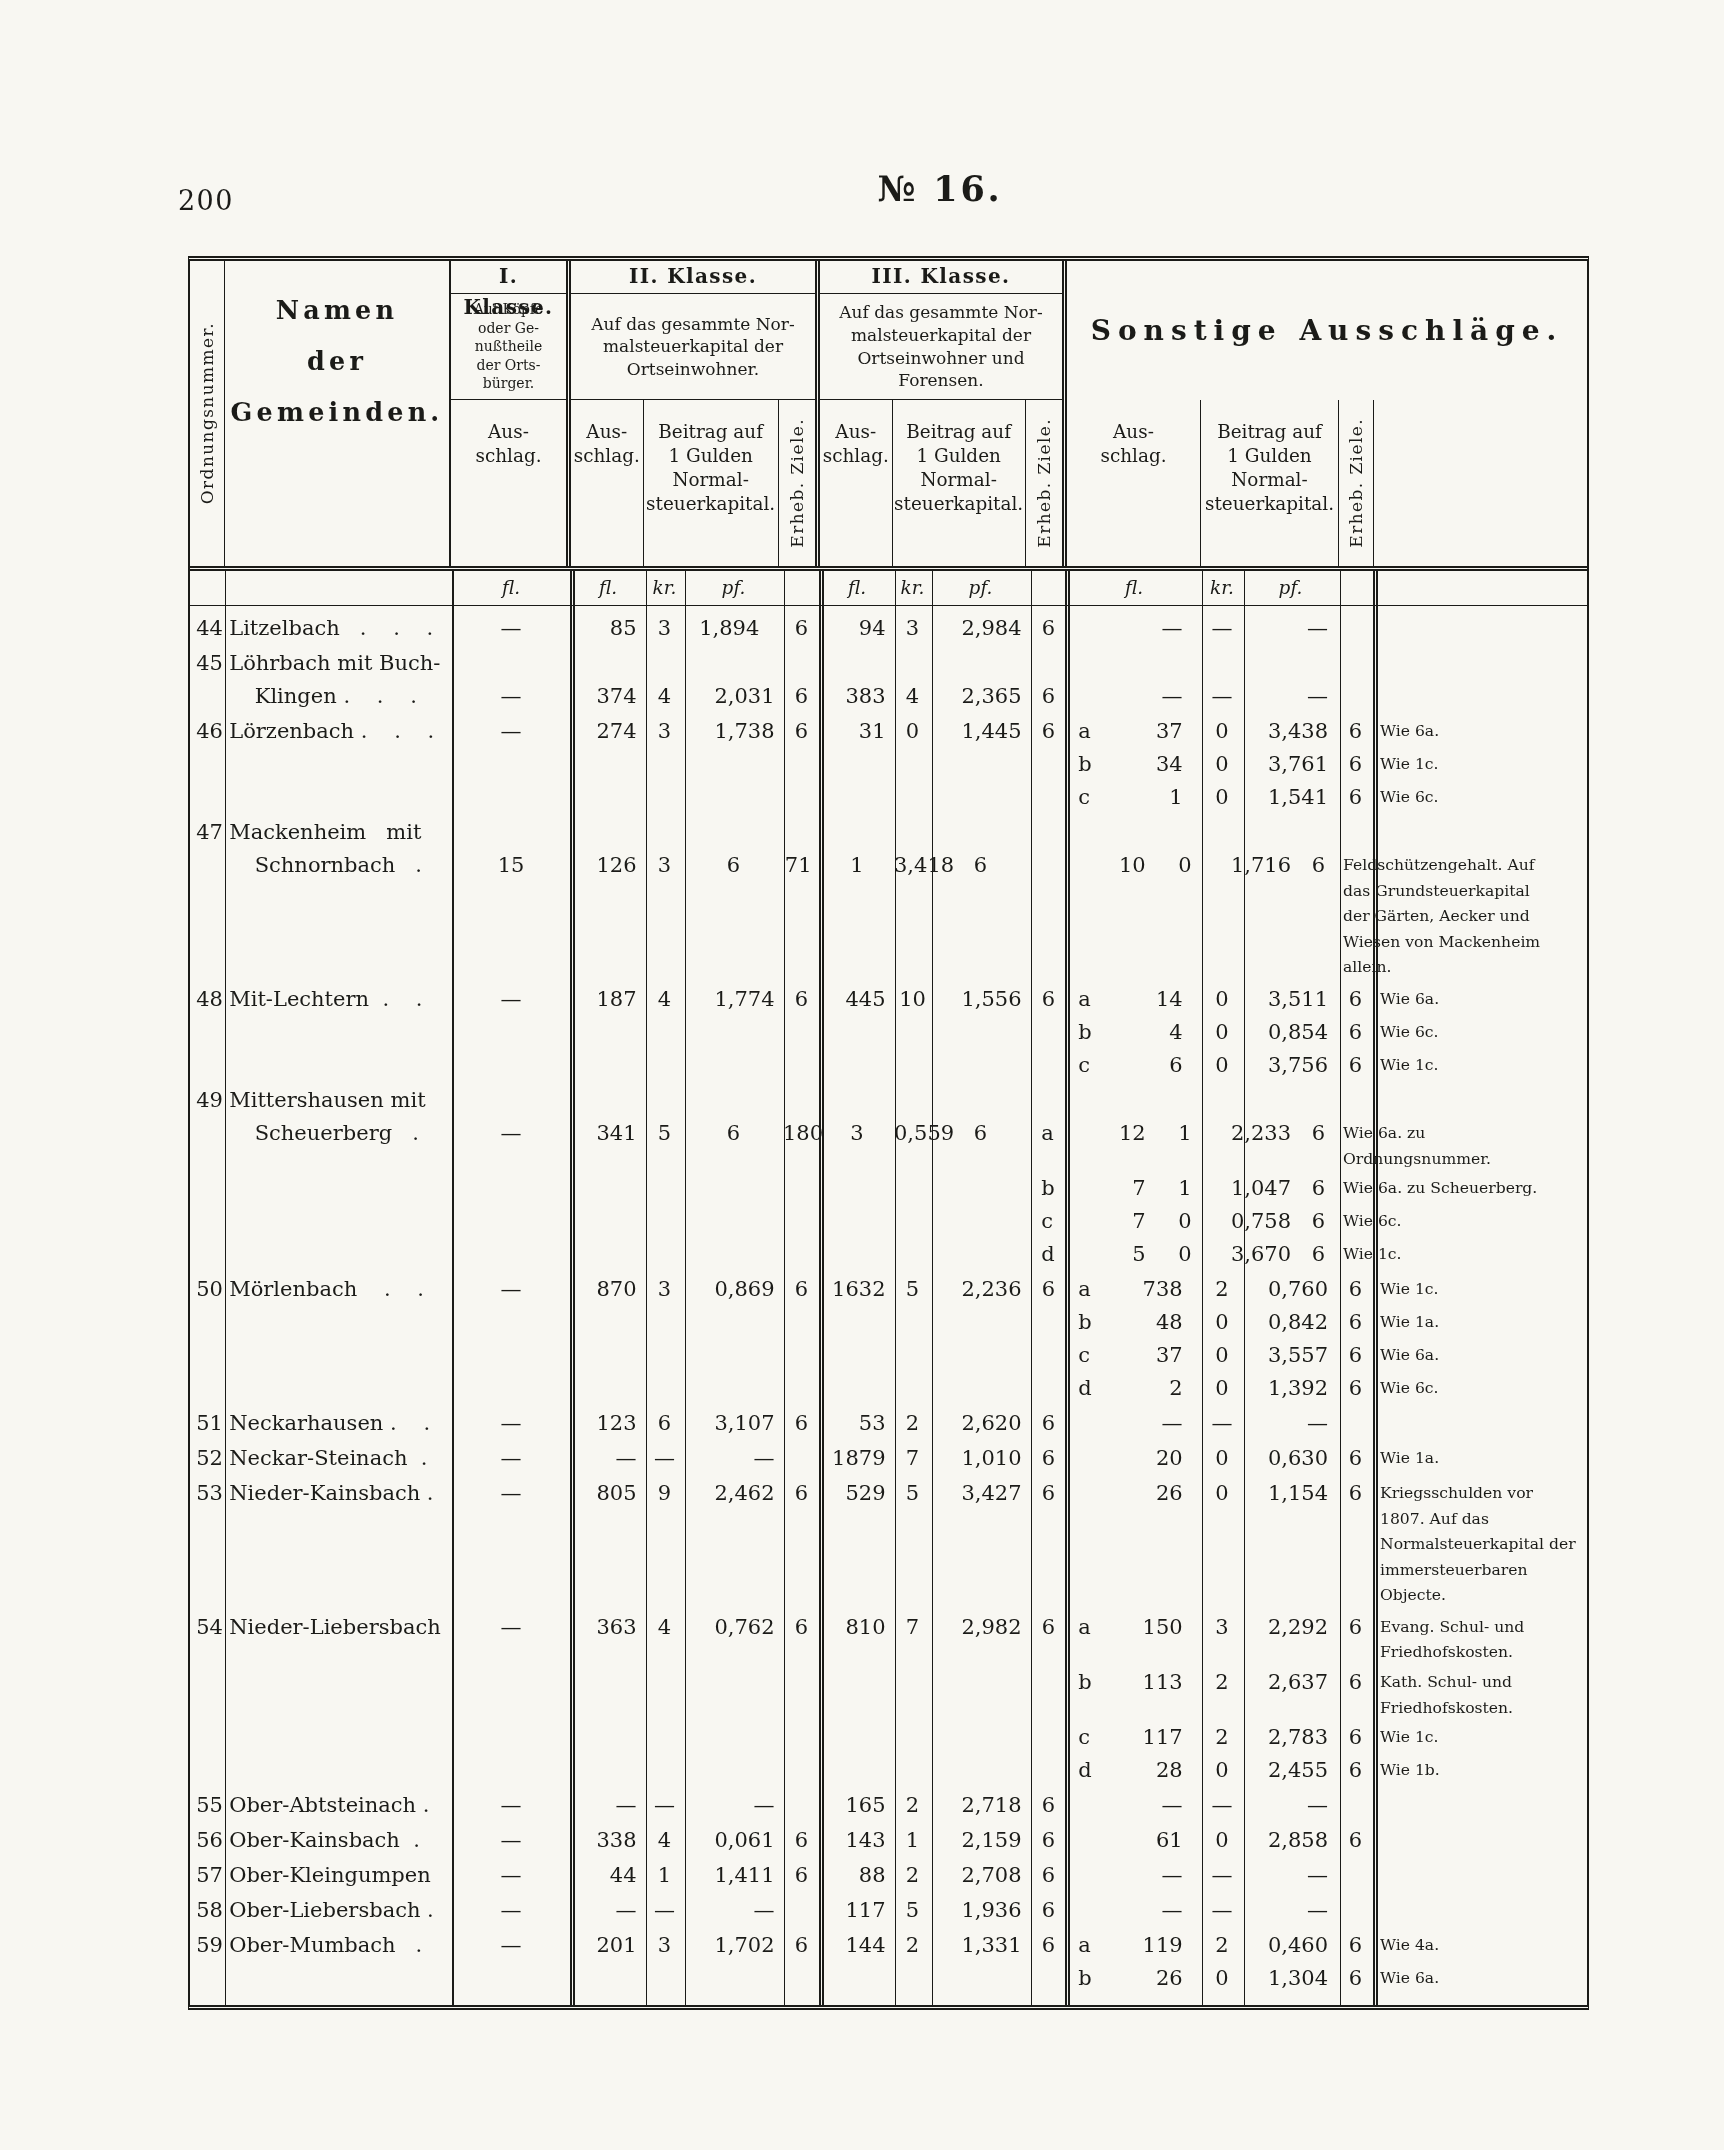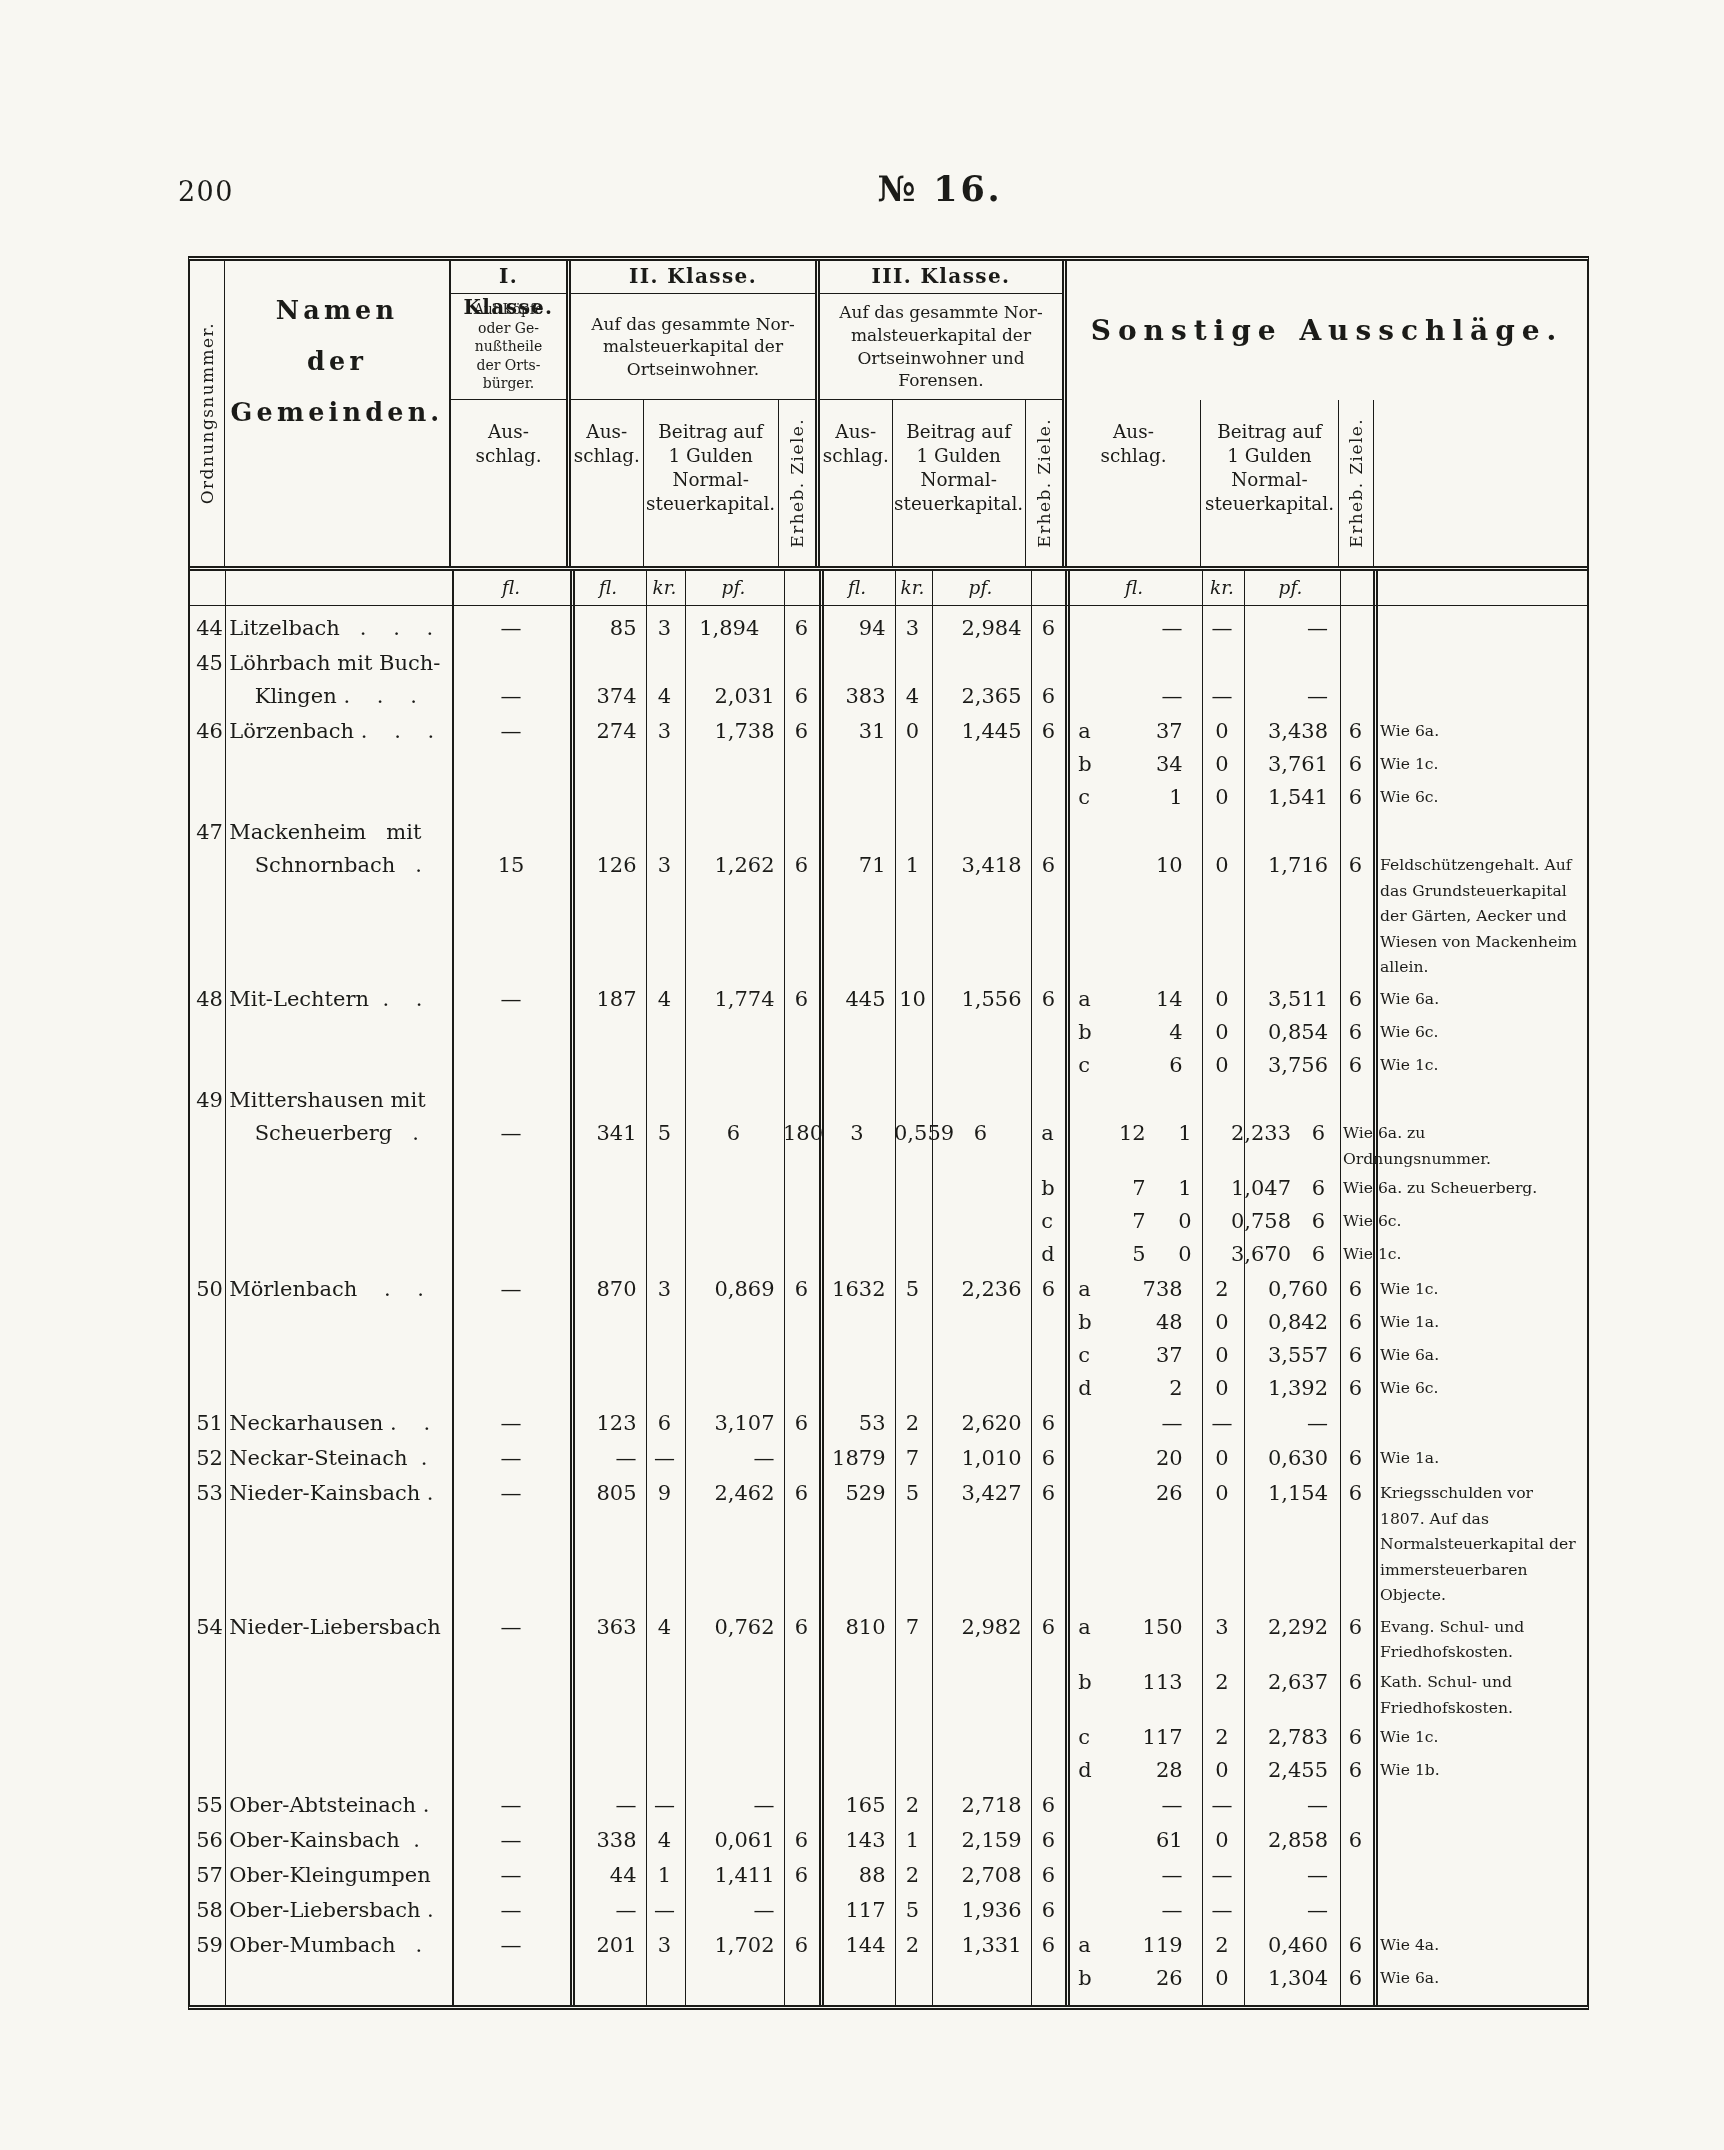--- a/index.html
+++ b/index.html
@@ -13,21 +13,21 @@
     position:relative;
     width:1724px;height:2151px;
     margin:0 auto;
     background:var(--paper);
     color:var(--ink);
     font-family:"DejaVu Serif","Liberation Serif",serif;
     overflow:hidden;
   }
   
   .masthead{position:absolute;top:168px;left:0;width:100%;height:57px;}
-  .page-number{position:absolute;left:178px;top:8px;font-size:27px;letter-spacing:1.4px;}
+  .page-number{position:absolute;left:178px;top:17px;font-size:27px;letter-spacing:1.4px;}
   .issue-number{position:absolute;left:0;right:0;top:0;text-align:center;font-size:35px;font-weight:bold;transform:translateX(78px);letter-spacing:2.8px;}
   
   .taxtable{
     position:absolute;left:188px;top:256px;width:1401px;
     border-left:2.1px solid var(--ink);
     border-right:2.1px solid var(--ink);
     border-top:5px double var(--ink);
     border-bottom:5px double var(--ink);
     background:var(--paper);
   }
@@ -326,21 +326,20 @@
           </div>
           <div class="row-group">
             <div class="c ordc">47</div>
             <div class="c namec">
               <div class="name-line">Mackenheim   mit</div>
               <div class="name-line">Schnornbach   .</div>
             </div>
             <div class="c k1c" style="padding-top: 33px;">15</div>
             <div class="c num" style="padding-top: 33px;">126</div>
             <div class="c zc" style="padding-top: 33px;">3</div>
-            <div class="c num" style="padding-top: 33px;">1,262</div>
             <div class="c zc" style="padding-top: 33px;">6</div>
             <div class="c num" style="padding-top: 33px;">71</div>
             <div class="c zc" style="padding-top: 33px;">1</div>
             <div class="c num" style="padding-top: 33px;">3,418</div>
             <div class="c zc" style="padding-top: 33px;">6</div>
             <div class="c" style="padding-top: 33px;">
               <div class="s-entry">
                 <div class="sc sa">
                   <div class="letter"></div>
                   <div class="sval">10</div>

